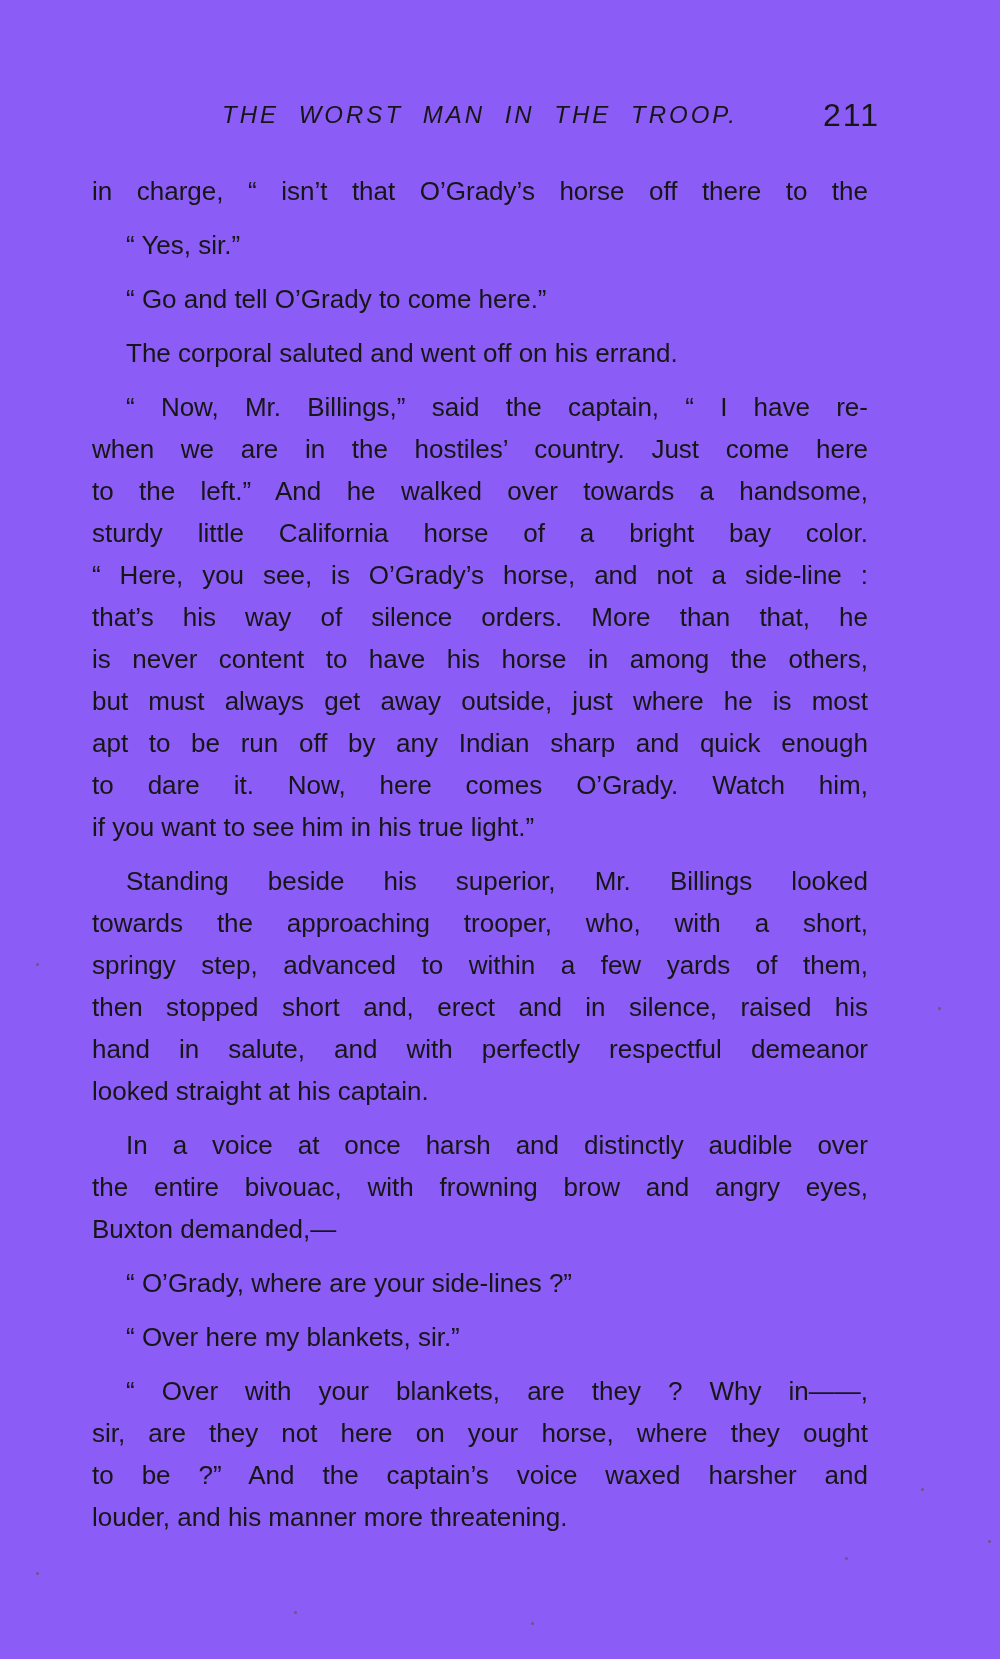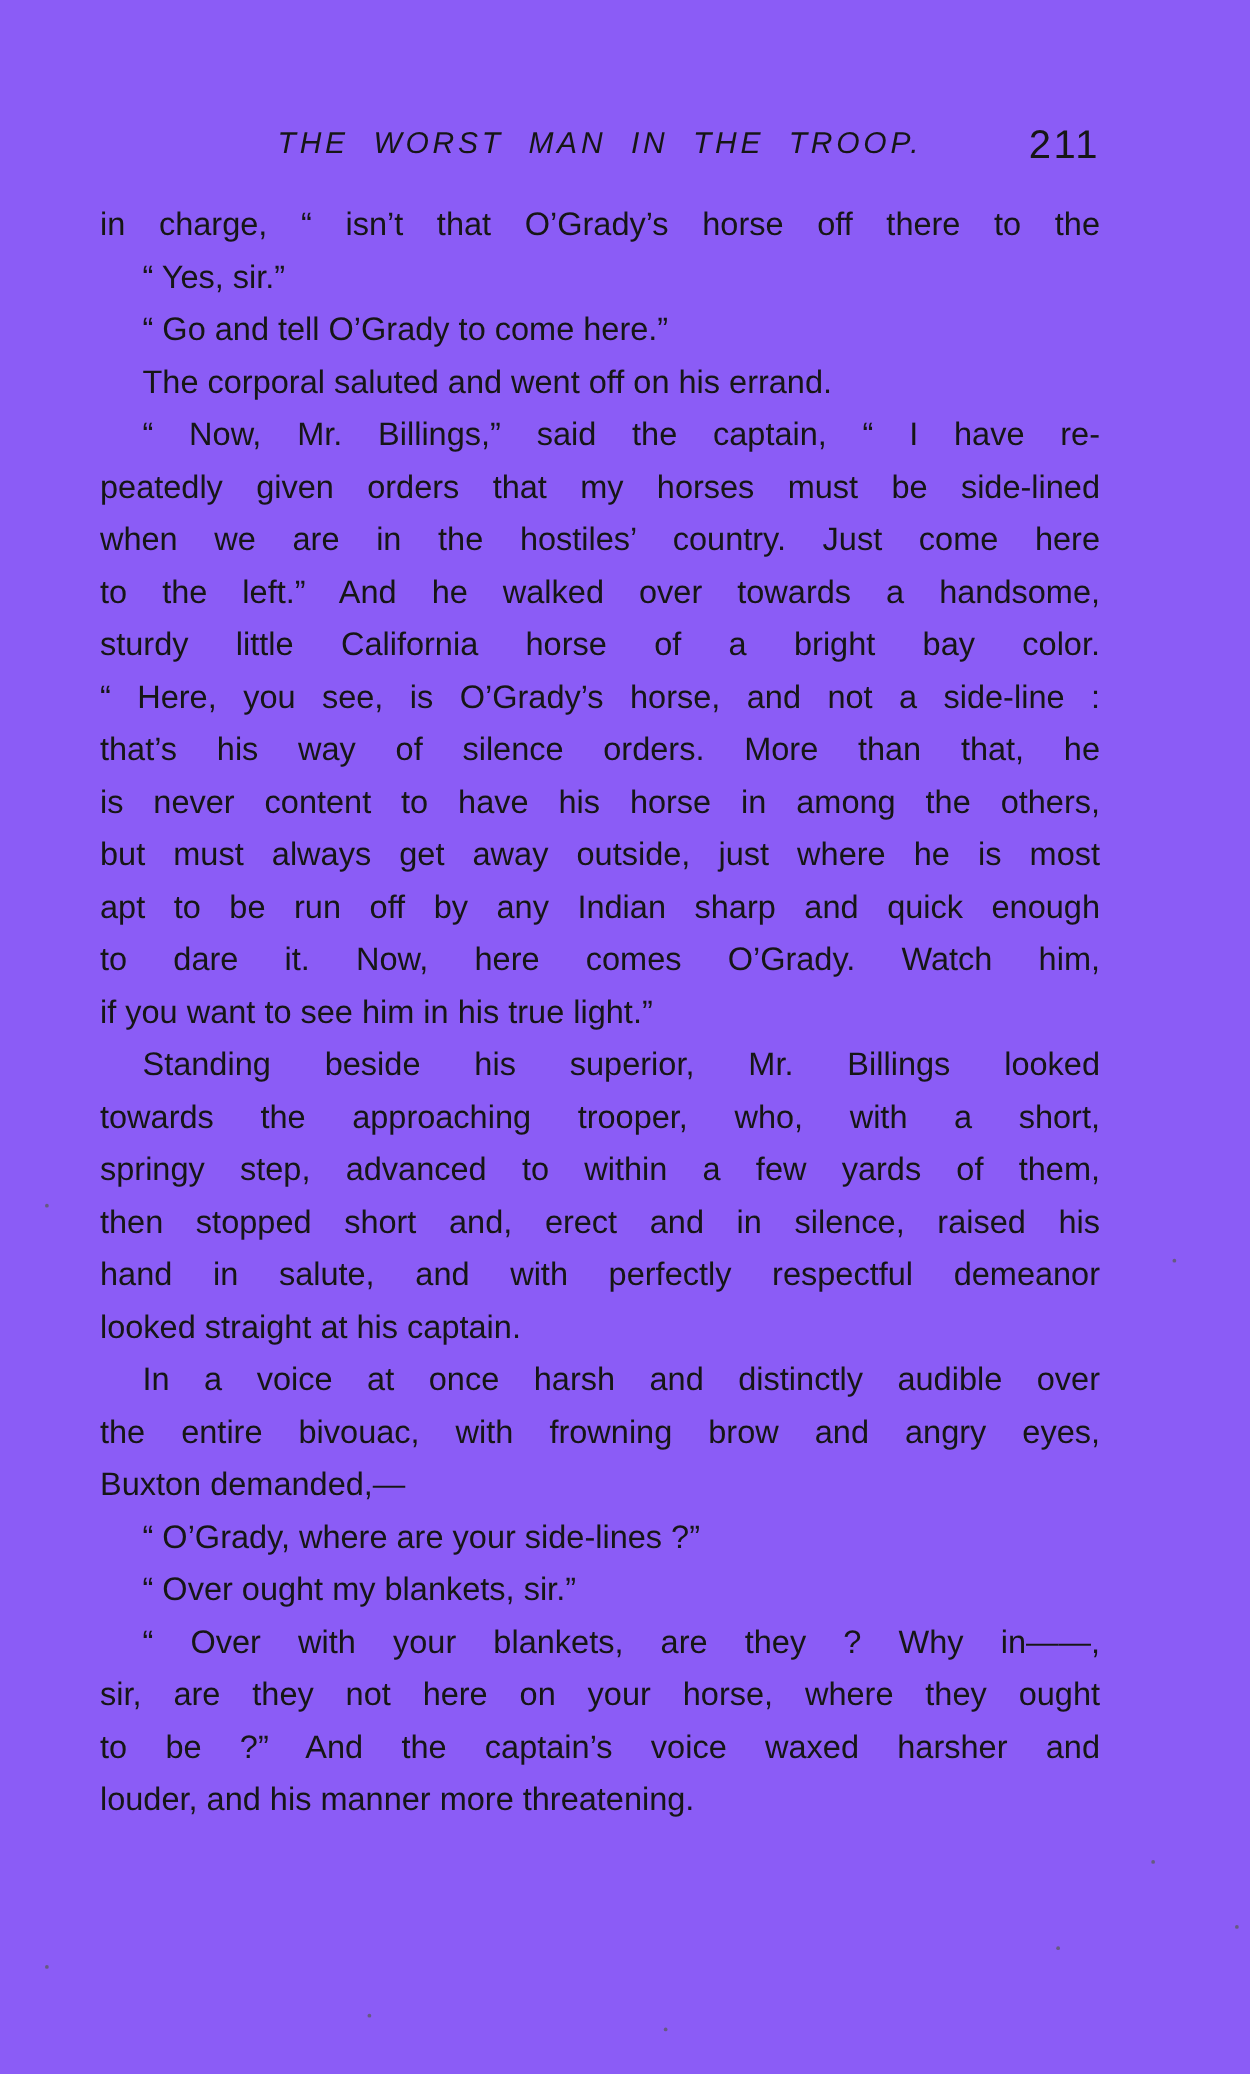--- a/index.html
+++ b/index.html
@@ -29,21 +29,21 @@
     position:absolute;right:0;top:0;
     font-style:normal;
     font-size:32px;
     letter-spacing:2px;
   }
   .text-block{
     position:absolute;
     top:158px;left:80px;width:800px;
     font-size:26px;
   }
-  .para{margin:0;}
+  .para{margin:12px;}
   .line{
     height:42px;
     line-height:42px;
     white-space:nowrap;
     overflow:visible;
   }
   .line.fill{
     white-space:normal;
     text-align:justify;
     text-align-last:justify;
@@ -75,21 +75,20 @@
         <div class="line indent">“ Yes, sir.”</div>
       </div>
       <div class="para">
         <div class="line indent">“ Go and tell O’Grady to come here.”</div>
       </div>
       <div class="para">
         <div class="line indent">The corporal saluted and went off on his errand.</div>
       </div>
       <div class="para">
         <div class="line fill indent">“ Now, Mr. Billings,” said the captain, “ I have re-</div>
-        <div class="line fill">peatedly given orders that my horses must be side-lined</div>
         <div class="line fill">when we are in the hostiles’ country.  Just come here</div>
         <div class="line fill">to the left.”   And he walked over towards a handsome,</div>
         <div class="line fill">sturdy little California horse of a bright bay color.</div>
         <div class="line fill">“ Here, you see, is O’Grady’s horse, and not a side-line :</div>
         <div class="line fill">that’s his way of silence orders.  More than that, he</div>
         <div class="line fill">is never content to have his horse in among the others,</div>
         <div class="line fill">but must always get away outside, just where he is most</div>
         <div class="line fill">apt to be run off by any Indian sharp and quick enough</div>
         <div class="line fill">to dare it.  Now, here comes O’Grady.  Watch him,</div>
         <div class="line">if you want to see him in his true light.”</div>
@@ -104,21 +103,21 @@
       </div>
       <div class="para">
         <div class="line fill indent">In a voice at once harsh and distinctly audible over</div>
         <div class="line fill">the entire bivouac, with frowning brow and angry eyes,</div>
         <div class="line">Buxton demanded,—</div>
       </div>
       <div class="para">
         <div class="line indent">“ O’Grady, where are your side-lines ?”</div>
       </div>
       <div class="para">
-        <div class="line indent">“ Over ought my blankets, sir.”</div>
+        <div class="line indent">“ Over here my blankets, sir.”</div>
       </div>
       <div class="para">
         <div class="line fill indent">“ Over with your blankets, are they ?   Why in——,</div>
         <div class="line fill">sir, are they not here on your horse, where they ought</div>
         <div class="line fill">to be ?”   And the captain’s voice waxed harsher and</div>
         <div class="line">louder, and his manner more threatening.</div>
       </div>
     </main>
 
   <div id="specks">

